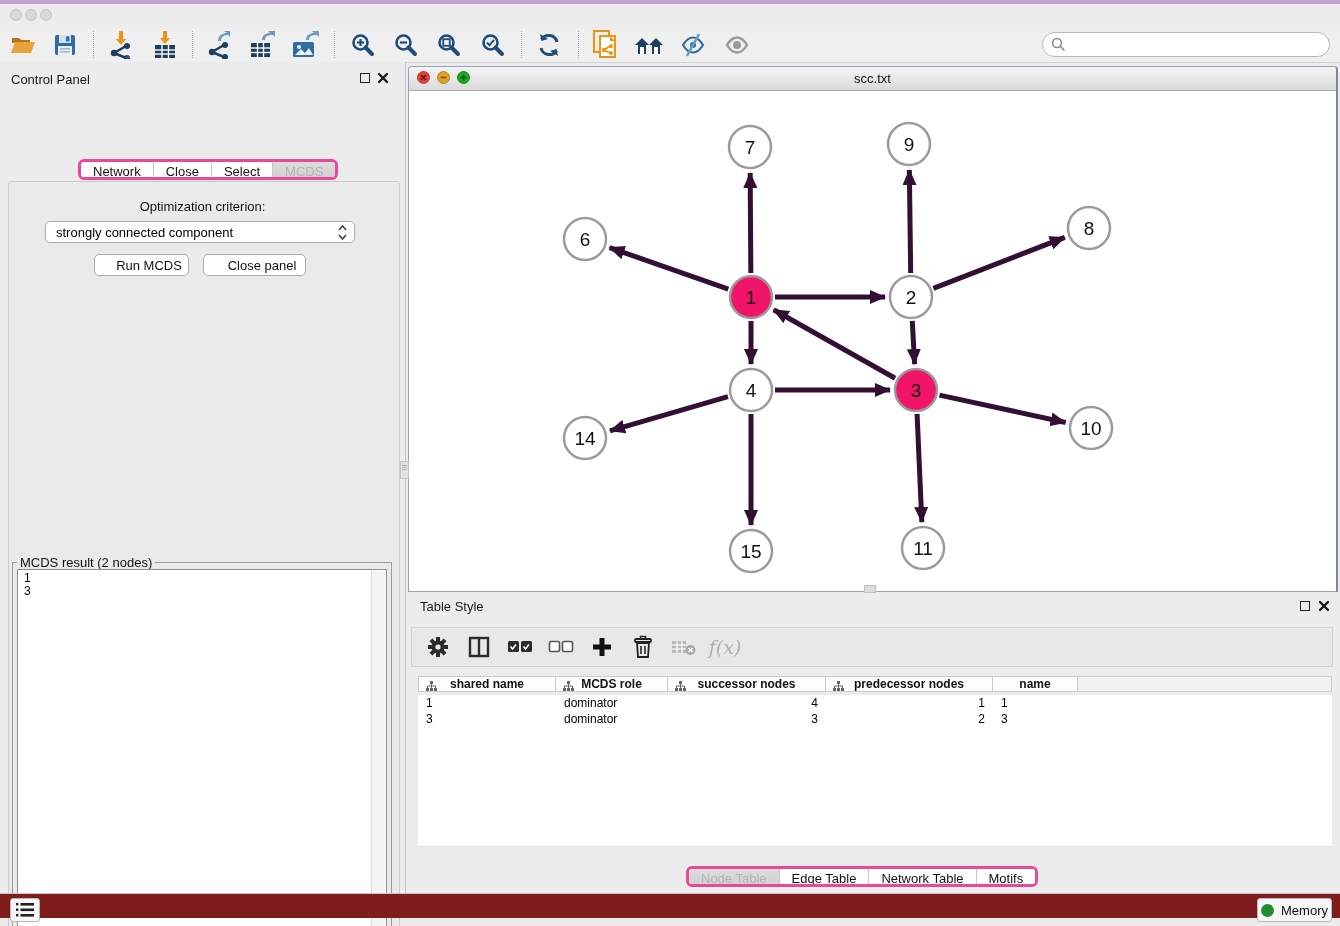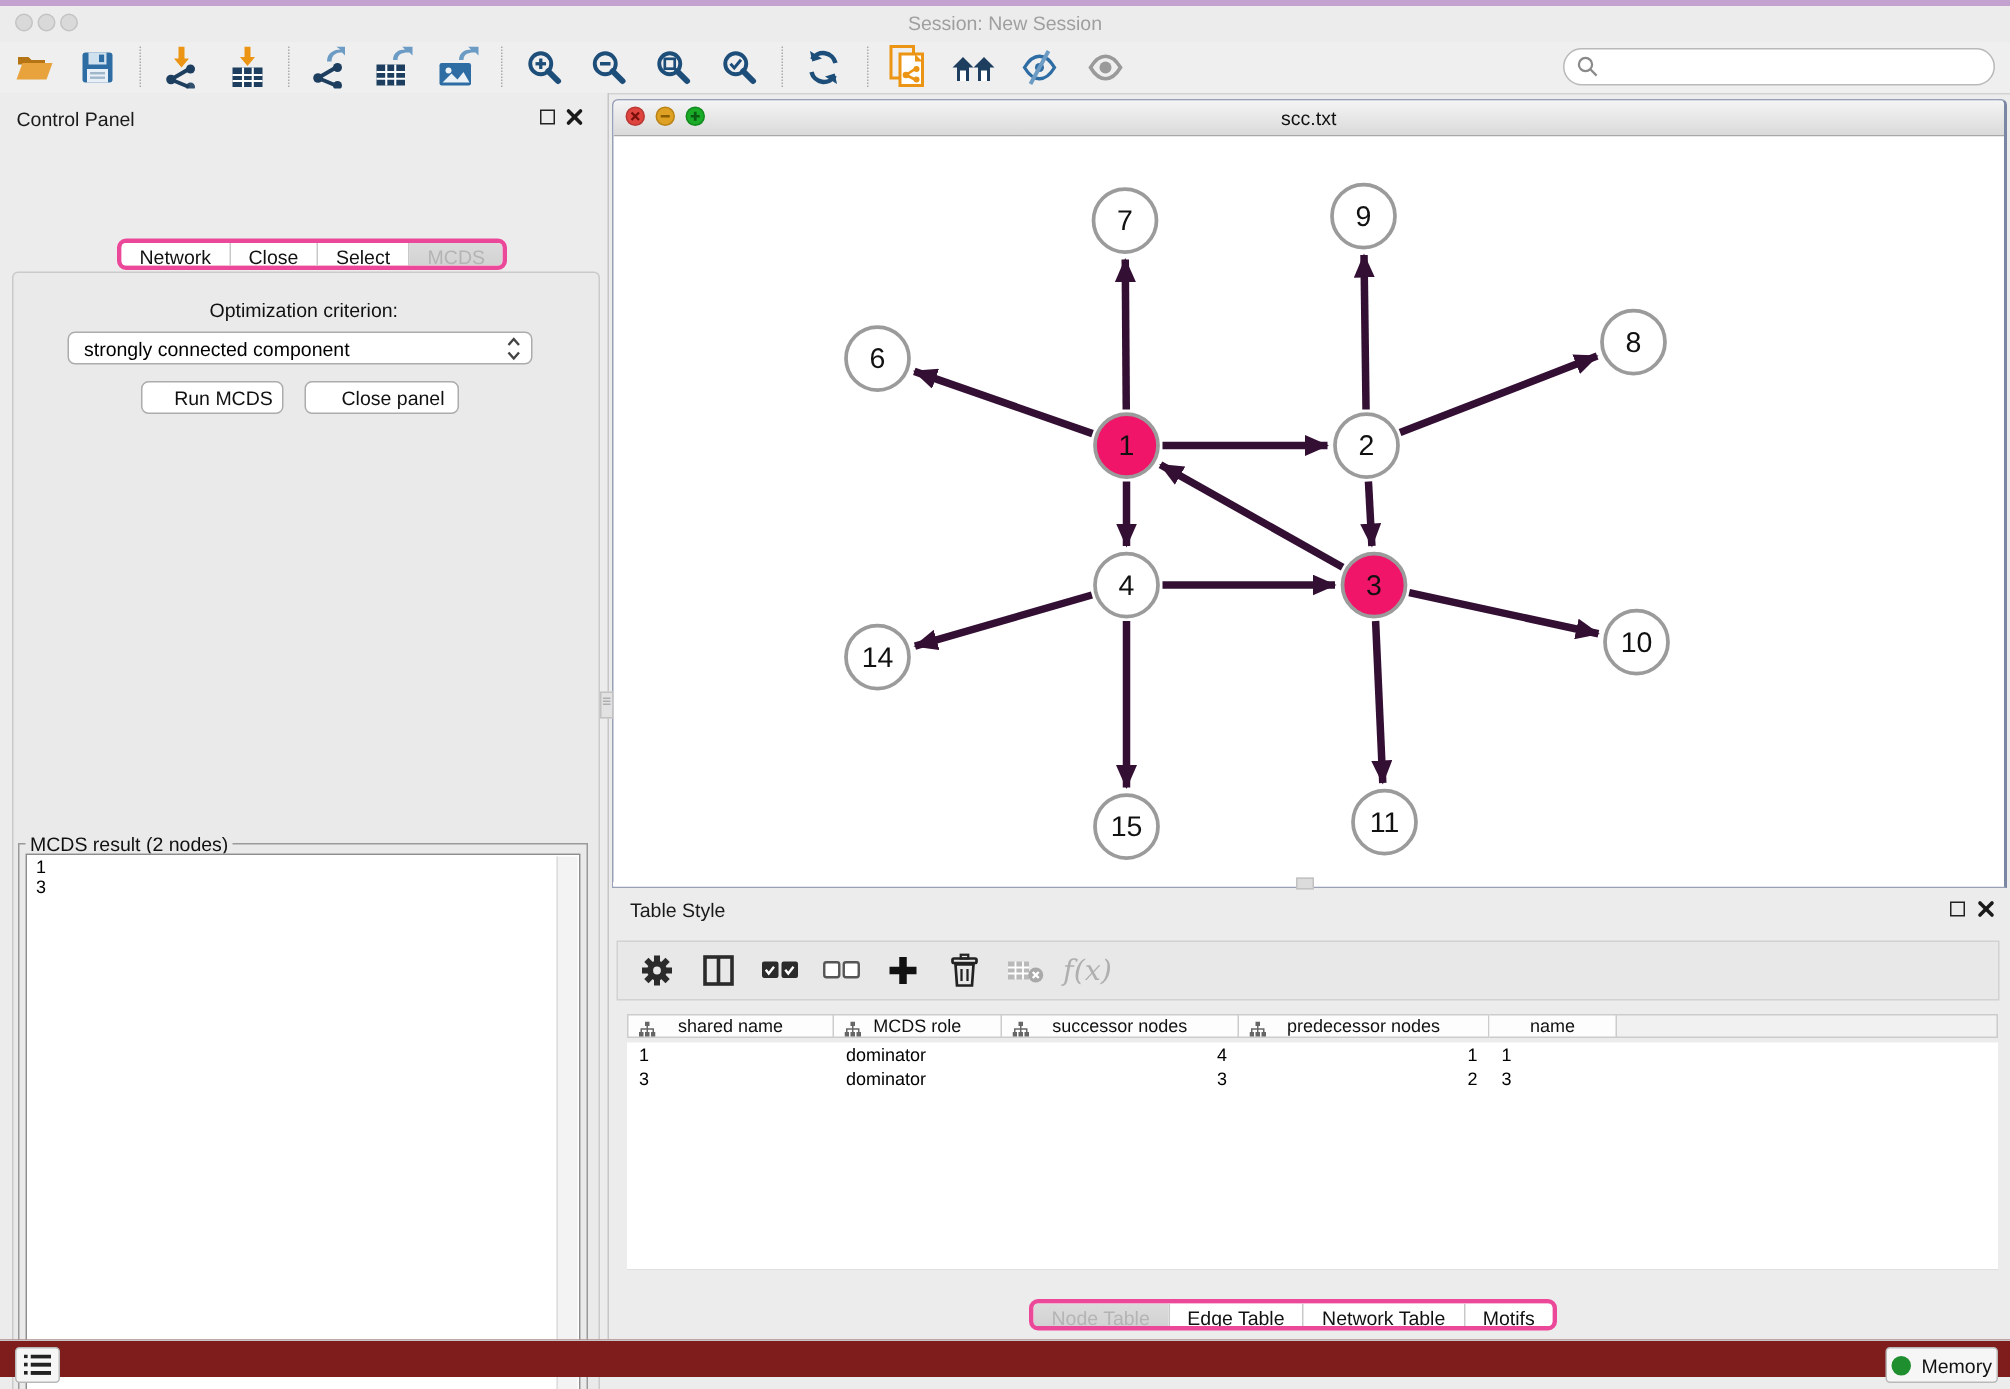--- a/index.html
+++ b/index.html
@@ -49,21 +49,21 @@
   .traffic{position:absolute;top:4px;width:13px;height:13px;border-radius:50%;display:flex;align-items:center;justify-content:center;box-sizing:border-box;}
   .grip-left{left:400px;top:461px;width:9px;height:18px;background:#E2E2E2;border:1px solid #C2C2C2;box-sizing:border-box;}
   .grip-left::before{content:"";display:block;margin:3px 1px;height:1px;border-top:1px solid #AFAFAF;border-bottom:3px double #AFAFAF;}
   .grip-bottom{left:864px;top:585px;width:12px;height:8px;background:#DCDCDC;border:1px solid #C2C2C2;box-sizing:border-box;}
   
   .table-panel{left:407px;top:596px;width:933px;height:297px;background:#ECECEC;}
   .tp-toolbar{position:absolute;left:4px;top:31px;right:7px;height:40px;background:#E8E8E8;border:1px solid #D2D2D2;
               display:flex;align-items:center;gap:13px;padding-left:12px;box-sizing:border-box;}
   .tpbtn{width:28px;height:28px;display:flex;align-items:center;justify-content:center;}
   .fx{font-family:"DejaVu Serif","Liberation Serif",serif;font-style:italic;font-size:19px;color:#AFAFAF;}
-  .thead{position:absolute;left:11px;top:80px;height:16px;display:flex;}
+  .thead{position:absolute;left:11px;top:80px;height:16px;display:flex;font-weight:bold;}
   .th{background:#FDFDFD;border:1px solid #CCC;border-left:none;box-sizing:border-box;font-size:12px;color:#111;
       display:flex;align-items:center;justify-content:center;position:relative;}
   .th:first-child{border-left:1px solid #CCC;}
   .th .treeic{position:absolute;left:7px;top:4px;}
   .tbody{position:absolute;left:11px;top:99px;right:8px;height:151px;background:#fff;border-bottom:1px solid #E0E0E0;}
   .trow{display:flex;height:16px;font-size:12px;color:#000;align-items:center;}
   .tcell{box-sizing:border-box;padding:0 8px;white-space:nowrap;overflow:hidden;}
   .bottom-tabs{position:absolute;left:279px;top:270px;}
   
   .statusbar{left:0;top:893px;width:1340px;height:25px;background:#7f1d1d;border-top:1px solid #C6C6C6;box-sizing:border-box;}
@@ -72,21 +72,20 @@
   .memdot{width:13px;height:13px;border-radius:50%;background:#1E8E2E;margin-right:7px;}
 </style>
 </head>
 <body>
 
 <div class="abs deskstrip"></div>
 <div class="abs titlebar">
   <span class="tl-dot" style="left:10px"></span>
   <span class="tl-dot" style="left:25px"></span>
   <span class="tl-dot" style="left:40px"></span>
-  <span class="title-text">Session: New Session</span>
 </div>
 
 <div class="abs toolbar">
   <div class="tbtn" style="left:6px">
     <svg width="26" height="24" viewBox="0 0 26 24">
         <path fill="#B57514" d="M2 5h7l2 2h9v3H2z"></path>
         <path fill="#E8A33D" d="M5 9h20l-4 11H1z"></path>
       </svg>
   </div>
   <div class="tbtn" style="left:48px">

